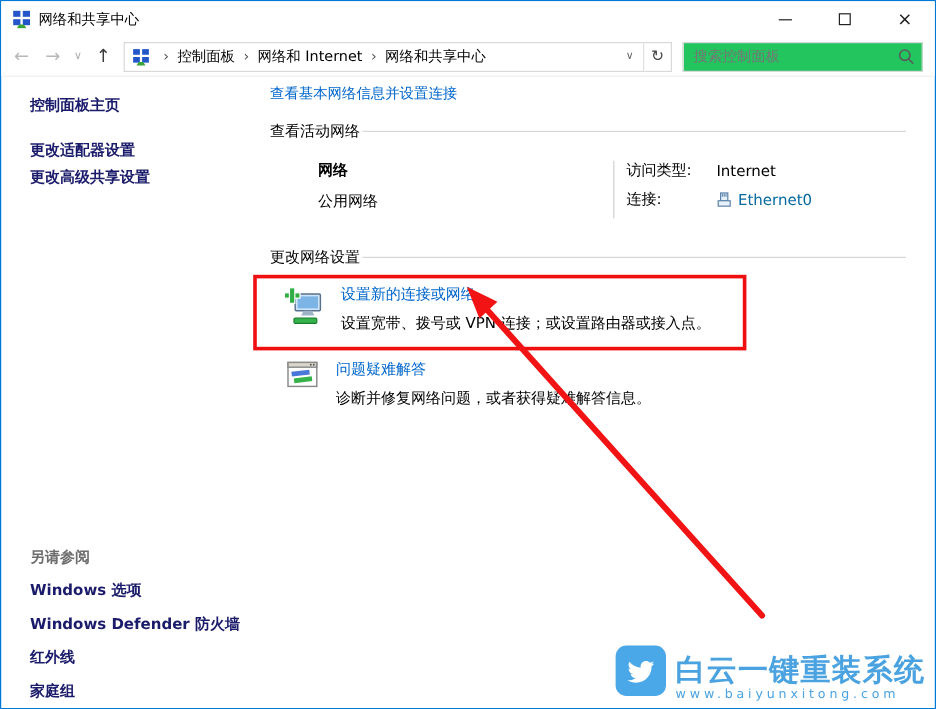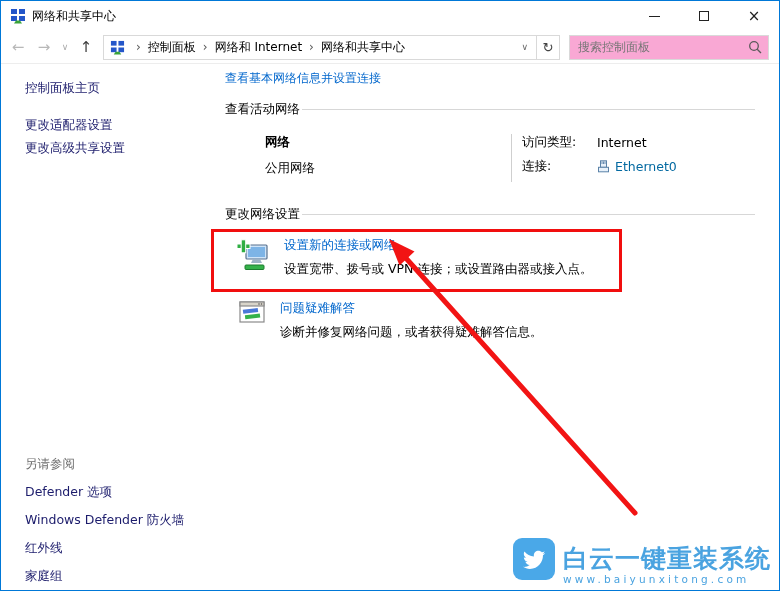--- a/index.html
+++ b/index.html
@@ -38,31 +38,31 @@
   .crumb-sep { color:#555; margin:0 7px; font-size:12px; }
   .crumb-item { color:#000; font-size:12px; white-space:nowrap; }
   .crumb-chevron { margin-left:auto; color:#666; font-size:9px; padding:0 4px; }
   .refresh-btn {
     width:23px; height:25px; border:1px solid #d9d9d9; border-left:none;
     display:flex; align-items:center; justify-content:center;
     font-size:13px; color:#444; background:#fff;
   }
   .search-box {
     width:200px; height:25px; margin-left:9px; border:1px solid #d9d9d9;
-    display:flex; align-items:center; padding:0 6px; background:#f9a8d4;
+    display:flex; align-items:center; padding:0 6px; background:#22c55e;
   }
   .search-box input {
     border:none; outline:none; flex:1; min-width:0;
     font-family:inherit; font-size:12px; color:#333; background:transparent;
   }
   .search-box input::placeholder { color:#767676; }
   .search-icon { flex:0 0 auto; }
   
   .main { display:flex; height:526px; }
-  .sidebar { width:200px; position:relative; padding:17px 0 12px 24px; flex:0 0 auto; }
+  .sidebar { width:200px; position:relative; padding:17px 0 12px 24px; flex:0 0 auto;font-weight:bold; }
   .side-home { color:#1b1b6b; line-height:14px; margin-bottom:23px; cursor:pointer; }
   .side-task { color:#1b1b6b; line-height:14px; margin-bottom:9px; cursor:pointer; }
   .see-also { position:absolute; left:24px; top:392px; }
   .see-also .hdr { color:#6d6d6d; margin-bottom:11px; }
   .see-also .itm { color:#1b1b6b; margin-bottom:11px; cursor:pointer; white-space:nowrap; }
   .content { flex:1; position:relative; padding:6px 24px 0 24px; min-width:0; }
   h1.page-heading { font-size:12px; font-weight:normal; color:#0066cc; margin:0 0 14px 0; }
   .section-title { display:flex; align-items:center; gap:2px; margin-top:0; }
   .section-title .line { flex:1; border-top:1px solid #d7d7d7; }
   
@@ -161,21 +161,21 @@
   </div>
 
   <div class="main">
 
     <div class="sidebar">
       <div class="side-home">控制面板主页</div>
       <div class="side-task">更改适配器设置</div>
       <div class="side-task">更改高级共享设置</div>
       <div class="see-also">
         <div class="hdr">另请参阅</div>
-        <div class="itm">Defender 选项</div>
+        <div class="itm">Windows 选项</div>
         <div class="itm">Windows Defender 防火墙</div>
         <div class="itm">红外线</div>
         <div class="itm">家庭组</div>
       </div>
     </div>
 
     <div class="content">
       <h1 class="page-heading">查看基本网络信息并设置连接</h1>
 
       <div class="section-title">

